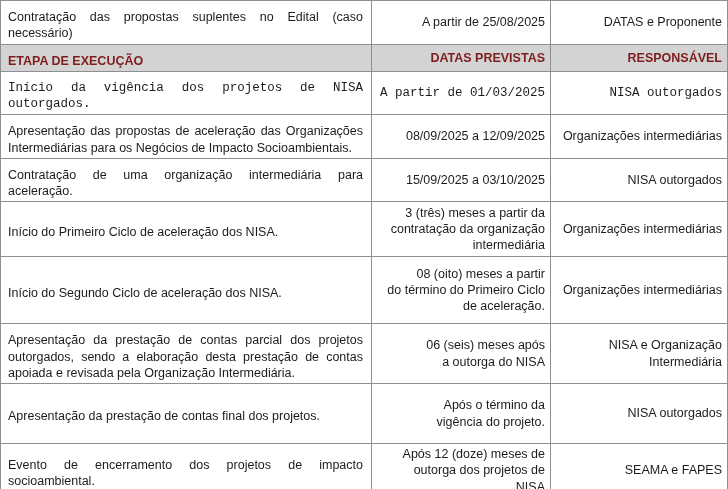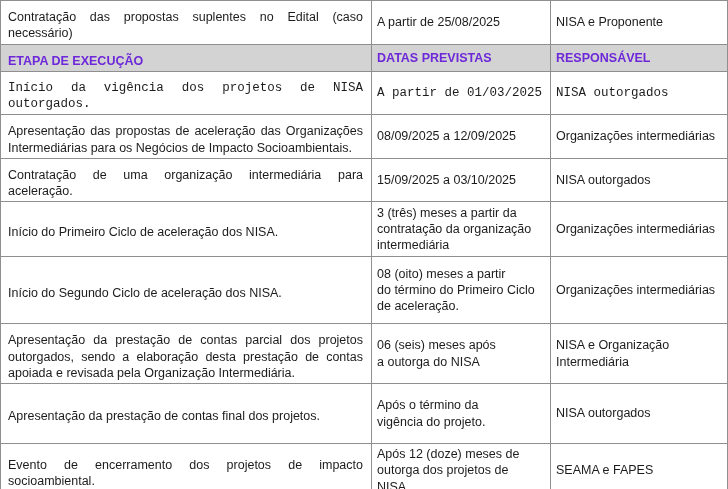--- a/index.html
+++ b/index.html
@@ -26,28 +26,28 @@
     line-height: 1.3;
     color: #1c1c1c;
     vertical-align: middle;
     overflow: hidden;
   }
   td.col-etapa {
     text-align: justify;
     padding: 8px 8px 2px 7px;
   }
   td.col-datas, td.col-resp {
-    text-align: left;
+    text-align: right;
     white-space: pre-line;
     padding: 2px 5px;
   }
   tr.header-row td {
     background: #d3d3d3;
     font-weight: bold;
-    color: #6d28d9;
+    color: #7f1d1d;
   }
   tr.header-row td.col-etapa {
     text-align: left;
   }
   
   tr:nth-child(1)  { height: 26px; }
   tr:nth-child(2)  { height: 26px; }
   tr:nth-child(3)  { height: 26px; font-family: Liberation Mono, monospace; }
   tr:nth-child(4)  { height: 39px; }
   tr:nth-child(5)  { height: 26px; margin-left: 40px; }
@@ -65,21 +65,21 @@
   <table class="schedule-table">
     <colgroup>
       <col style="width:371px">
       <col style="width:179px">
       <col style="width:177px">
     </colgroup>
     <tbody id="table-body">
         <tr class="data-row">
           <td class="col-etapa">Contratação das propostas suplentes no Edital (caso necessário)</td>
           <td class="col-datas">A partir de 25/08/2025</td>
-          <td class="col-resp">NISA e Proponente</td>
+          <td class="col-resp">DATAS e Proponente</td>
         </tr>
         <tr class="header-row">
           <td class="col-etapa">ETAPA DE EXECUÇÃO</td>
           <td class="col-datas">DATAS PREVISTAS</td>
           <td class="col-resp">RESPONSÁVEL</td>
         </tr>
         <tr class="data-row">
           <td class="col-etapa">Início da vigência dos projetos de NISA outorgados.</td>
           <td class="col-datas">A partir de 01/03/2025</td>
           <td class="col-resp">NISA outorgados</td>

